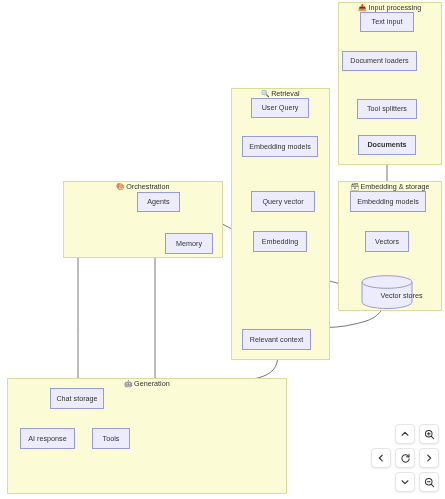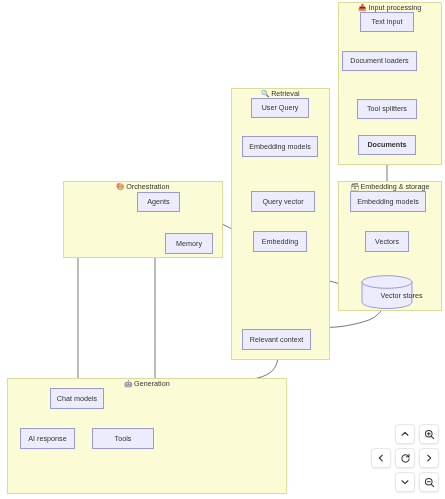--- a/index.html
+++ b/index.html
@@ -219,26 +219,26 @@
   </div>
 
   <div class="node" style="left:137px; top:192px; width:43px; height:20px;">
     <span>Agents</span>
   </div>
   <div class="node" style="left:165px; top:233px; width:48px; height:21px;">
     <span>Memory</span>
   </div>
 
   <div class="node" style="left:50px; top:388px; width:54px; height:21px;">
-    <span>Chat models</span>
+    <span>Chat storage</span>
   </div>
   <div class="node" style="left:20px; top:428px; width:55px; height:21px;">
     <span>AI response</span>
   </div>
-  <div class="node" style="left:92px; top:428px; width:62px; height:21px;">
+  <div class="node" style="left:92px; top:428px; width:38px; height:21px;">
     <span>Tools</span>
   </div>
 
   <div id="controls">
     <div class="blank"></div>
     <div class="ctrl" title="Pan up">
       <span>
         <svg width="10" height="10" viewBox="0 0 12 12" fill="none" stroke="#333" stroke-width="1.3" stroke-linecap="round" stroke-linejoin="round">
             <path d="M2.5,7.5 L6,4 L9.5,7.5"></path>
           </svg>

